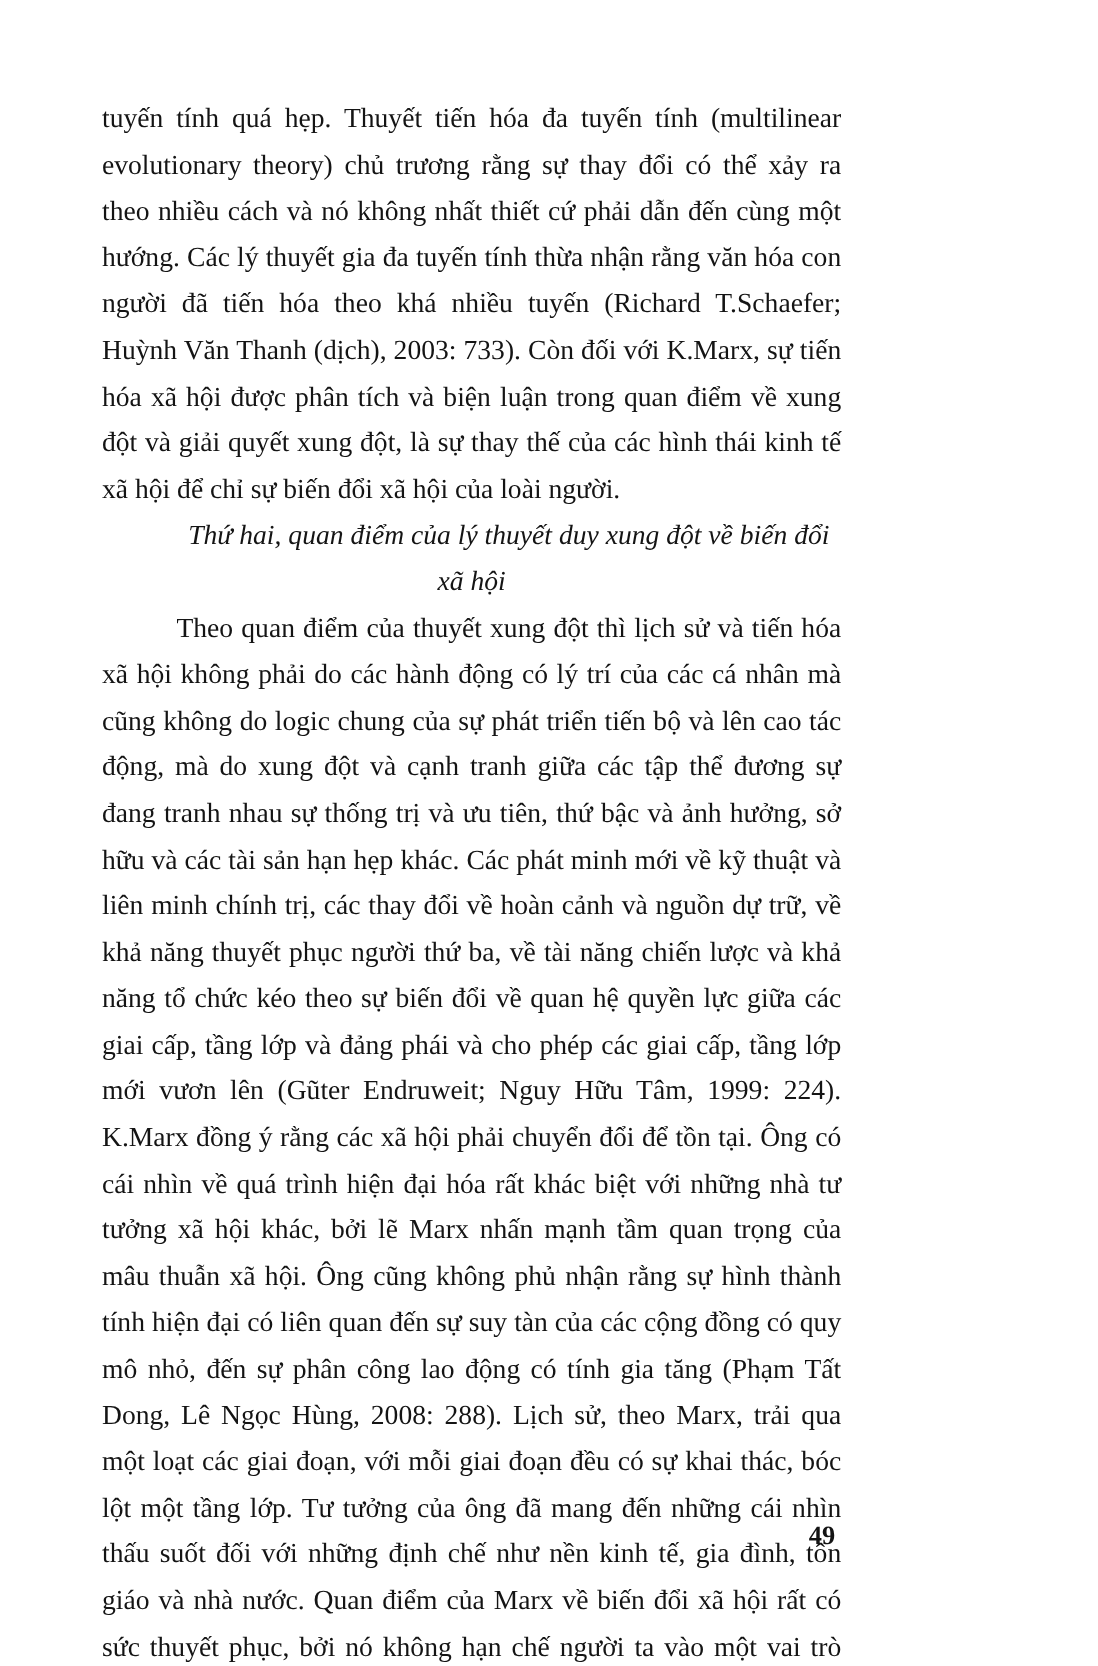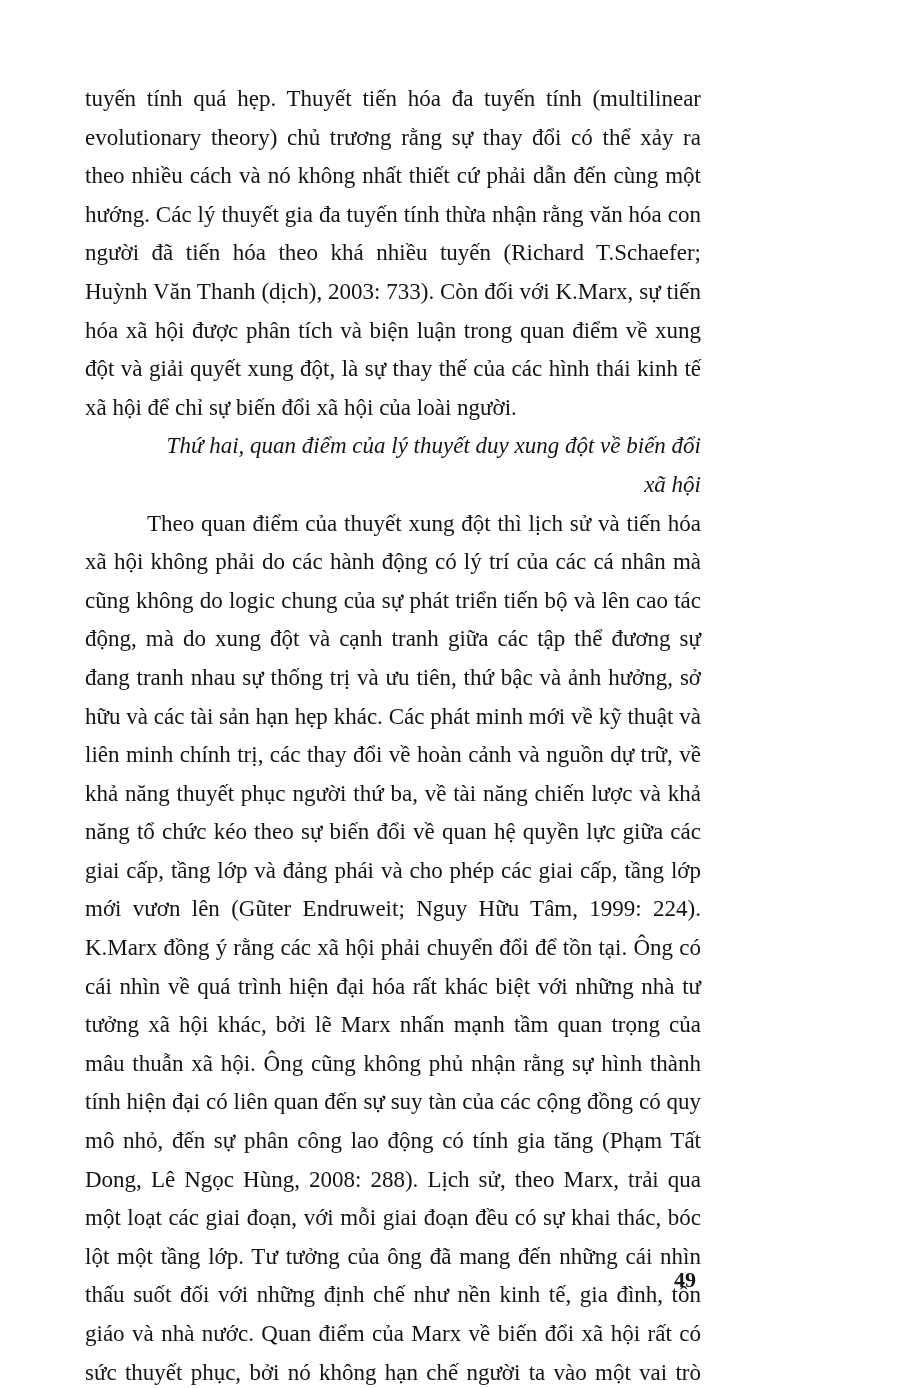--- a/index.html
+++ b/index.html
@@ -26,21 +26,21 @@
     text-justify: inter-word;
   }
   .para.indent {
     text-indent: 62px;
   }
   .heading {
     margin: 0;
     padding: 0;
     text-indent: 62px;
     font-style: italic;
-    text-align: right;
+    text-align: center;
   }
   .page-number {
     position: absolute;
     right: 90px;
     bottom: 88px;
     font-weight: bold;
     font-size: 22px;
     color: #141414;
   }
 </style>

